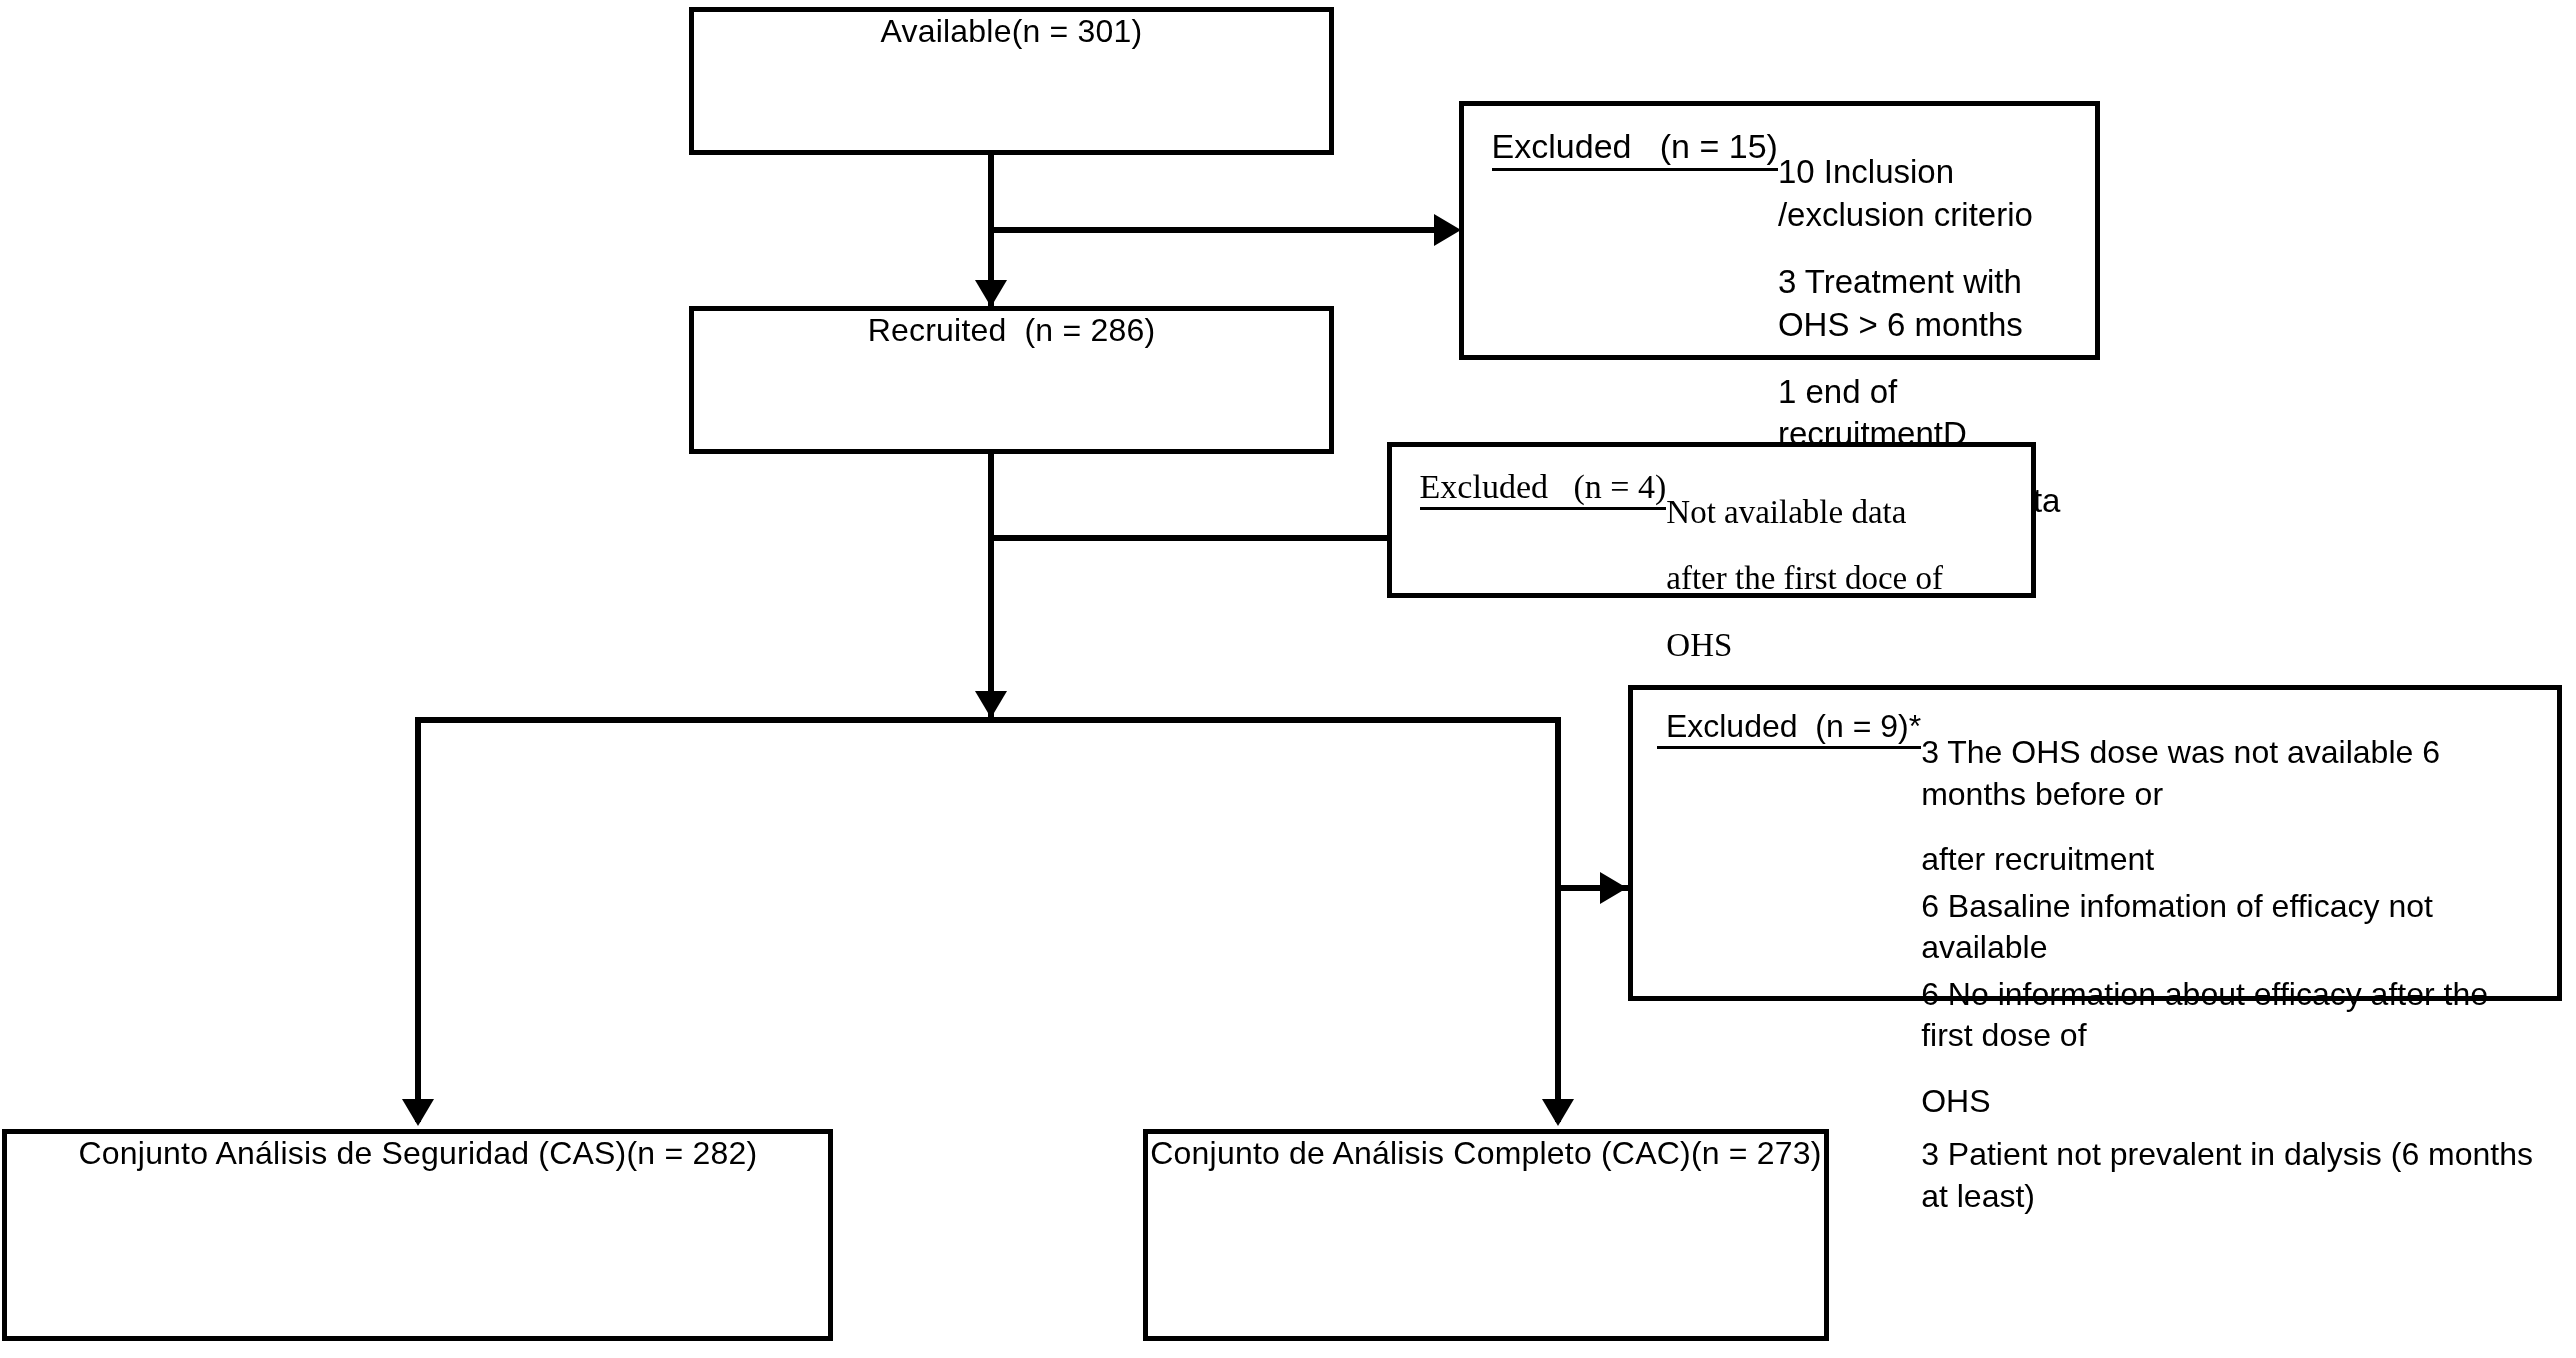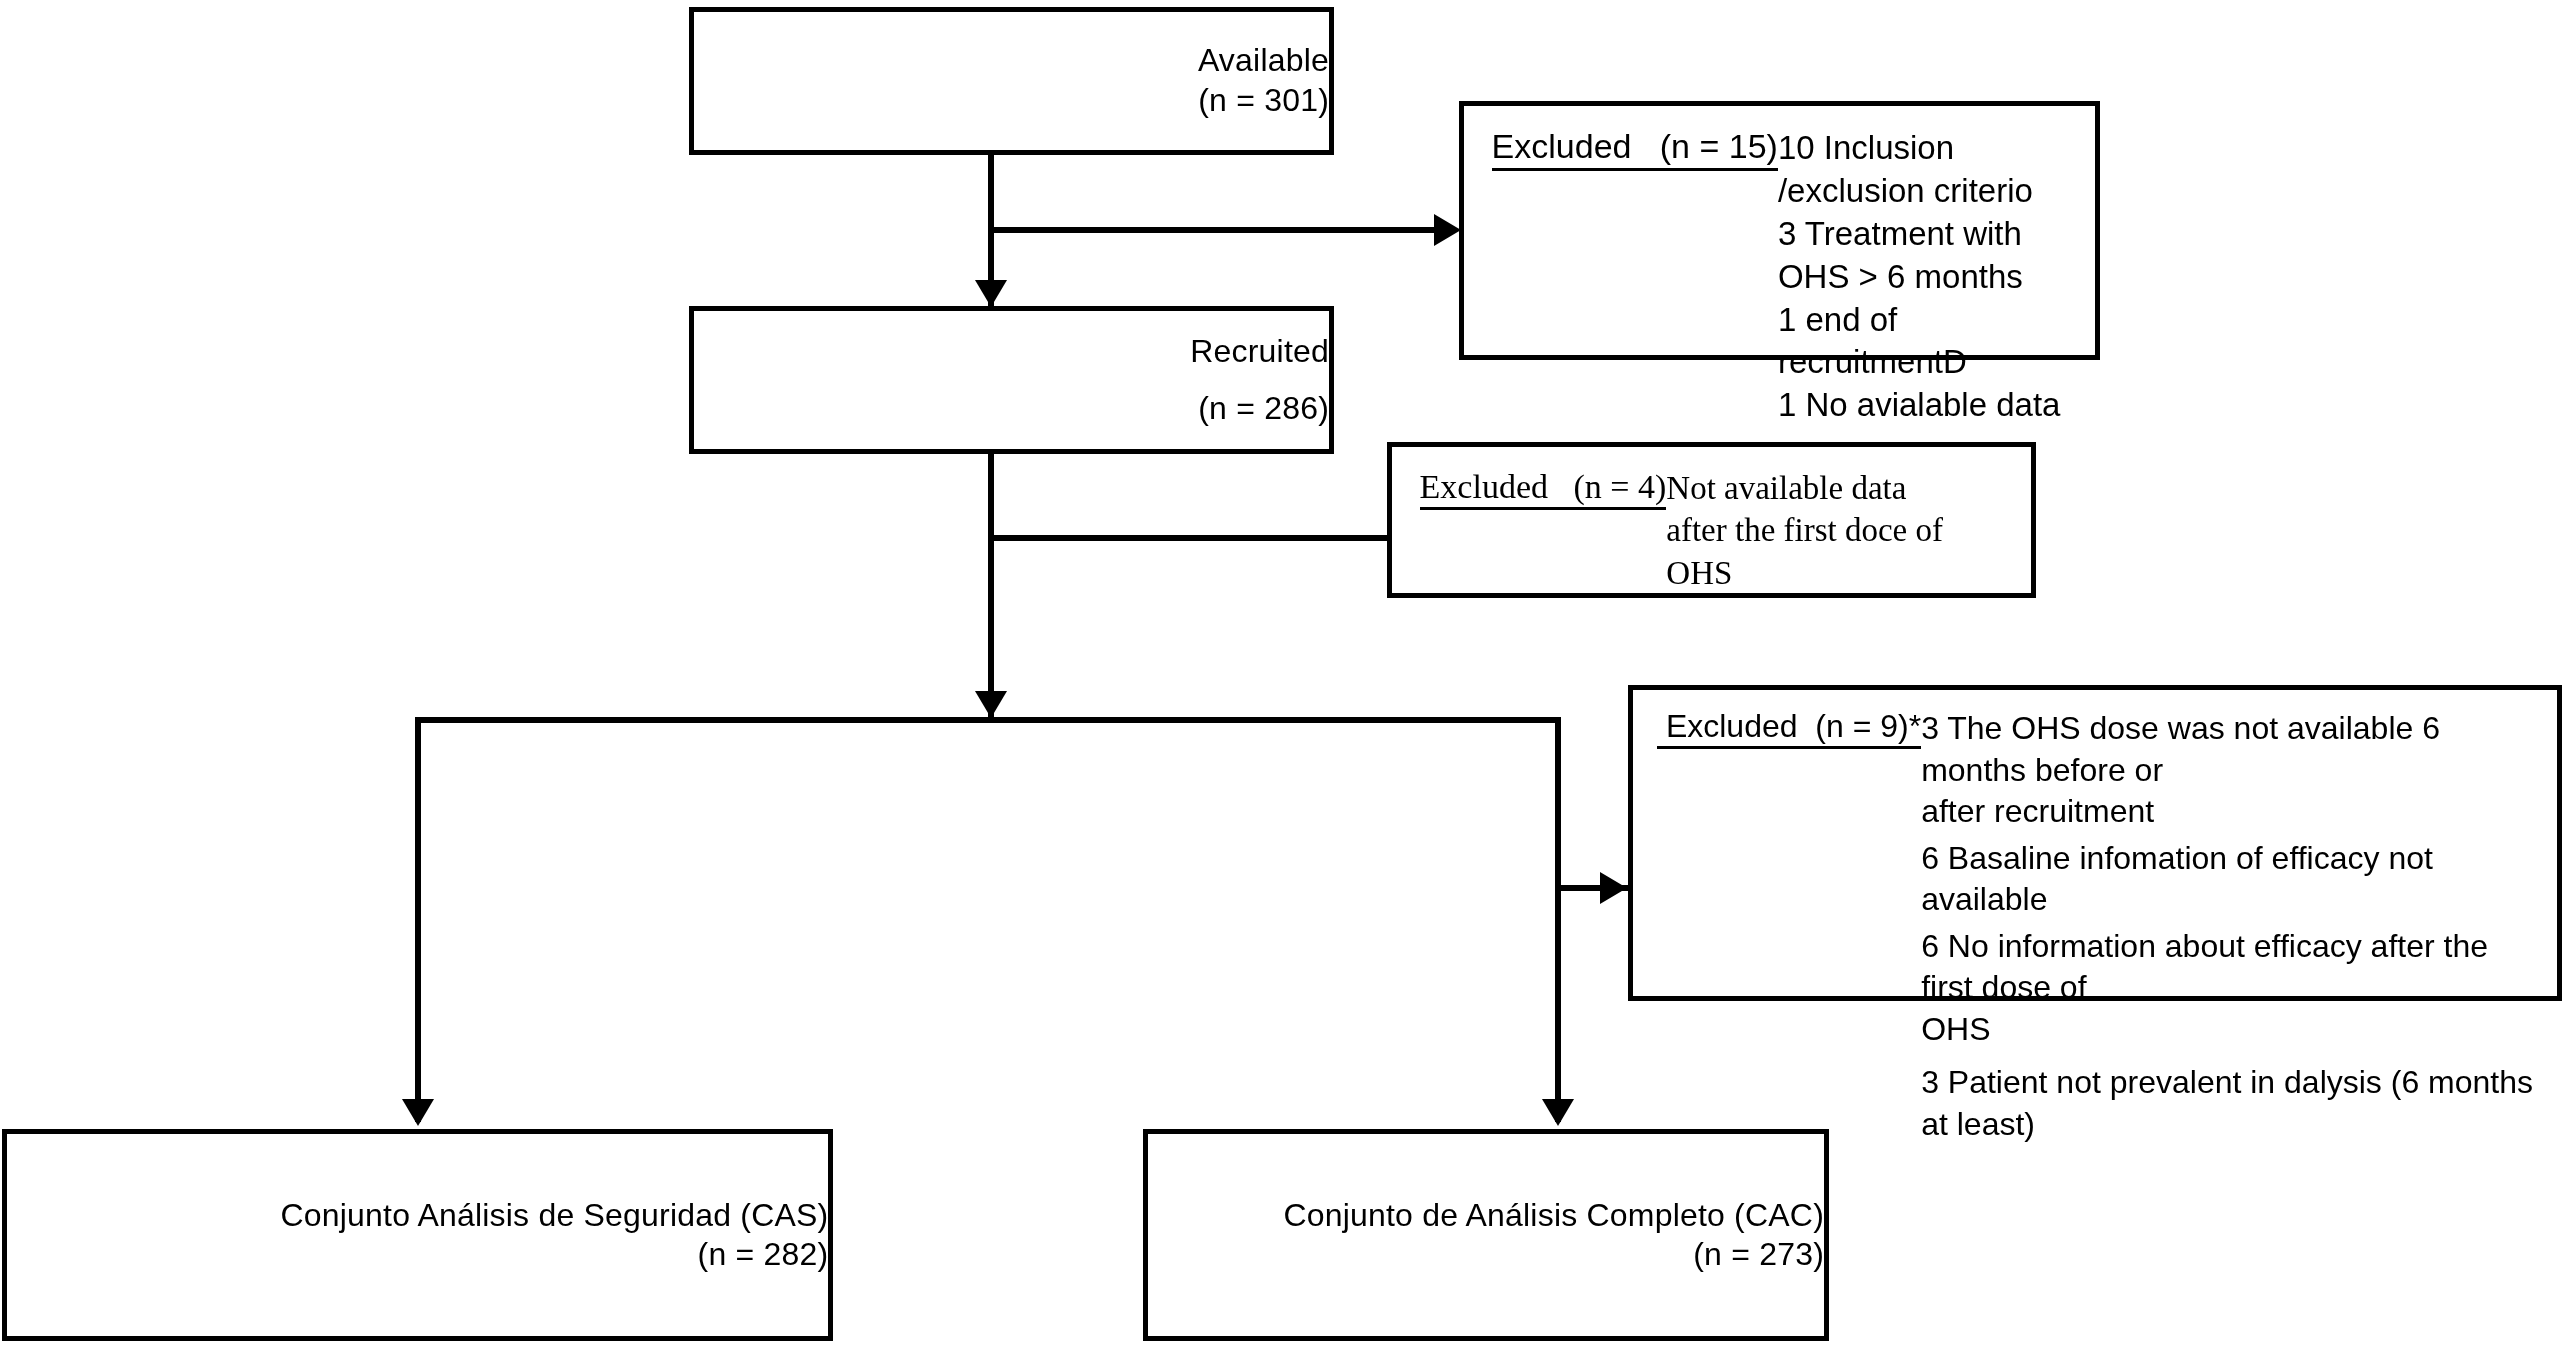--- a/index.html
+++ b/index.html
@@ -21,22 +21,21 @@
   
   .box {
     position: absolute;
     box-sizing: border-box;
     border: 5.7px solid #000000;
     background: #ffffff;
     z-index: 3;
   }
   .box-center {
     display: flex;
-    flex-direction: column;
-    align-items: flex-end;
+    align-items: flex-start;
     justify-content: center;
     text-align: center;
   }
   .box-left {
     display: flex;
     align-items: flex-start;
     justify-content: flex-start;
     text-align: left;
   }
   .node-title {
@@ -63,20 +62,21 @@
   }
   .excl-list {
     list-style: none;
     margin: 0;
     padding: 0;
   }
   .excl-list li {
     font-size: 33px;
     line-height: 1.30;
     color: #000000;
+    margin-top: 24px;
   }
   
   .vline, .hline {
     position: absolute;
     background: #000000;
     z-index: 1;
   }
   .vline { width: 5.7px; }
   .hline { height: 5.7px; }
 

